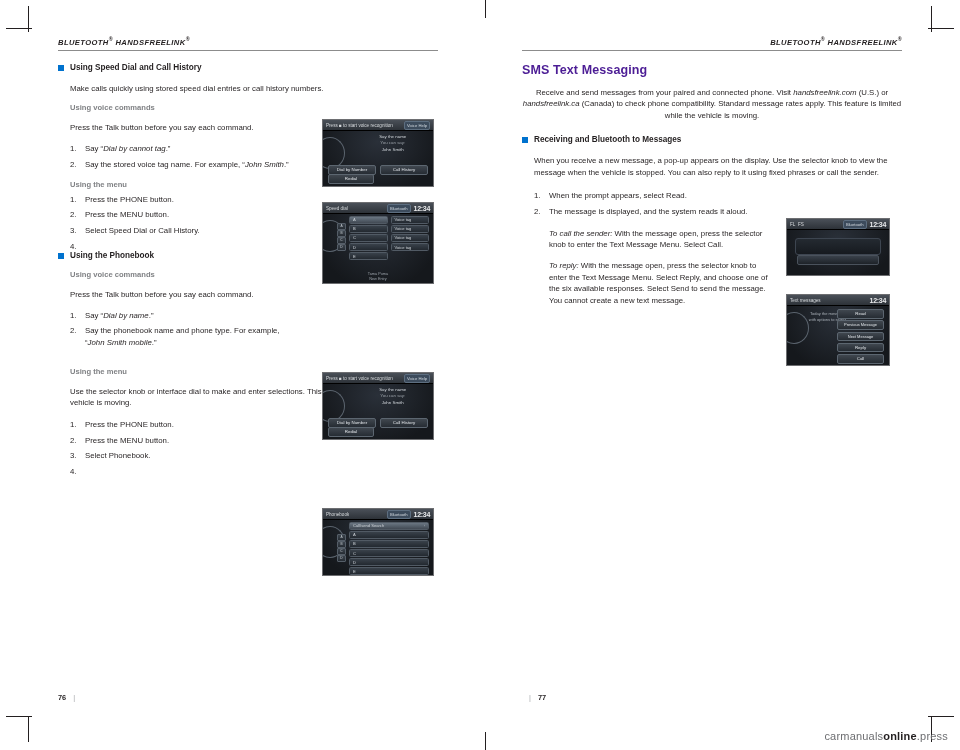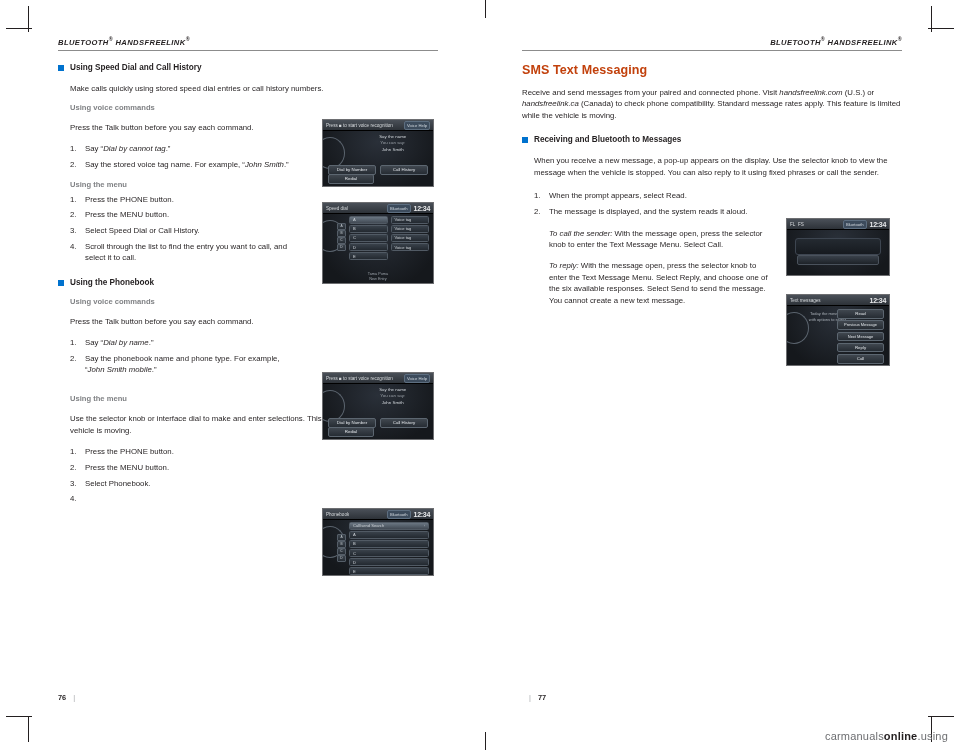--- a/index.html
+++ b/index.html
@@ -44,21 +44,21 @@
     padding-bottom: 3px;
   }
   .hf .reg { font-size: 5.2px; vertical-align: super; }
   .hf-rule {
     border-bottom: 1px solid #8c8c8c;
     margin-bottom: 12px;
   }
   .hf.right { text-align: right; }
 
   h2.section-blue {
-    color: #c2410c;
+    color: #4c1d95;
     font-size: 12.5px;
     font-weight: bold;
     margin: 10px 0 7px 0;
     letter-spacing: 0.1px;
   }
   .models-label {
     color: #6d6e71;
     font-size: 7.8px;
     font-weight: bold;
     margin-bottom: 9px;
@@ -81,21 +81,21 @@
     background: #0072ce;
     display: block;
   }
 
   p.body {
     font-size: 7.8px;
     line-height: 1.5;
     margin: 10px 0 9px 0;
     padding-left: 12px;
   }
-  p.body.nopad { padding-left: 0; }
+  p.body.nopad { padding-left: 0; text-align: center; }
 
   .gray-sub {
     color: #808285;
     font-size: 7.6px;
     font-weight: bold;
     margin: 9px 0 5px 0;
     padding-left: 12px;
   }
 
   ol.steps {
@@ -391,21 +391,21 @@
         <span class="num">2.</span>
         <span>Say the stored voice tag name. For example, “</span><span class="ital">John Smith</span><span>.”</span>
       </li>
     </ol>
 
     <div class="gray-sub">Using the menu</div>
     <ol class="steps" style="width:225px;">
       <li><span class="num">1.</span><span>Press the PHONE button.</span></li>
       <li><span class="num">2.</span><span>Press the MENU button.</span></li>
       <li><span class="num">3.</span><span>Select Speed Dial or Call History.</span></li>
-      <li><span class="num">4.</span><span>Scroll through the list to find the entry you want to call, and select it to call.</span></li>
+      <li><span class="num">4.</span></li>
     </ol>
 
     <div class="sub-head" style="margin-top:14px;">
       <span class="bullet"></span>
       <span>Using the Phonebook</span>
     </div>
 
     <div class="gray-sub">Using voice commands</div>
     <p class="body">Press the Talk button before you say each command.</p>
 
@@ -643,16 +643,16 @@
   </div>
 
   <div class="folio left">
     <span>76</span><span class="bar">|</span>
   </div>
   <div class="folio right">
     <span class="bar">|</span><span>77</span>
   </div>
 
   <div class="watermark">
-    <span>carmanuals</span><b>online</b><span>.using</span>
+    <span>carmanuals</span><b>online</b><span>.press</span>
   </div>
 
 </div>
 
 </body></html>

